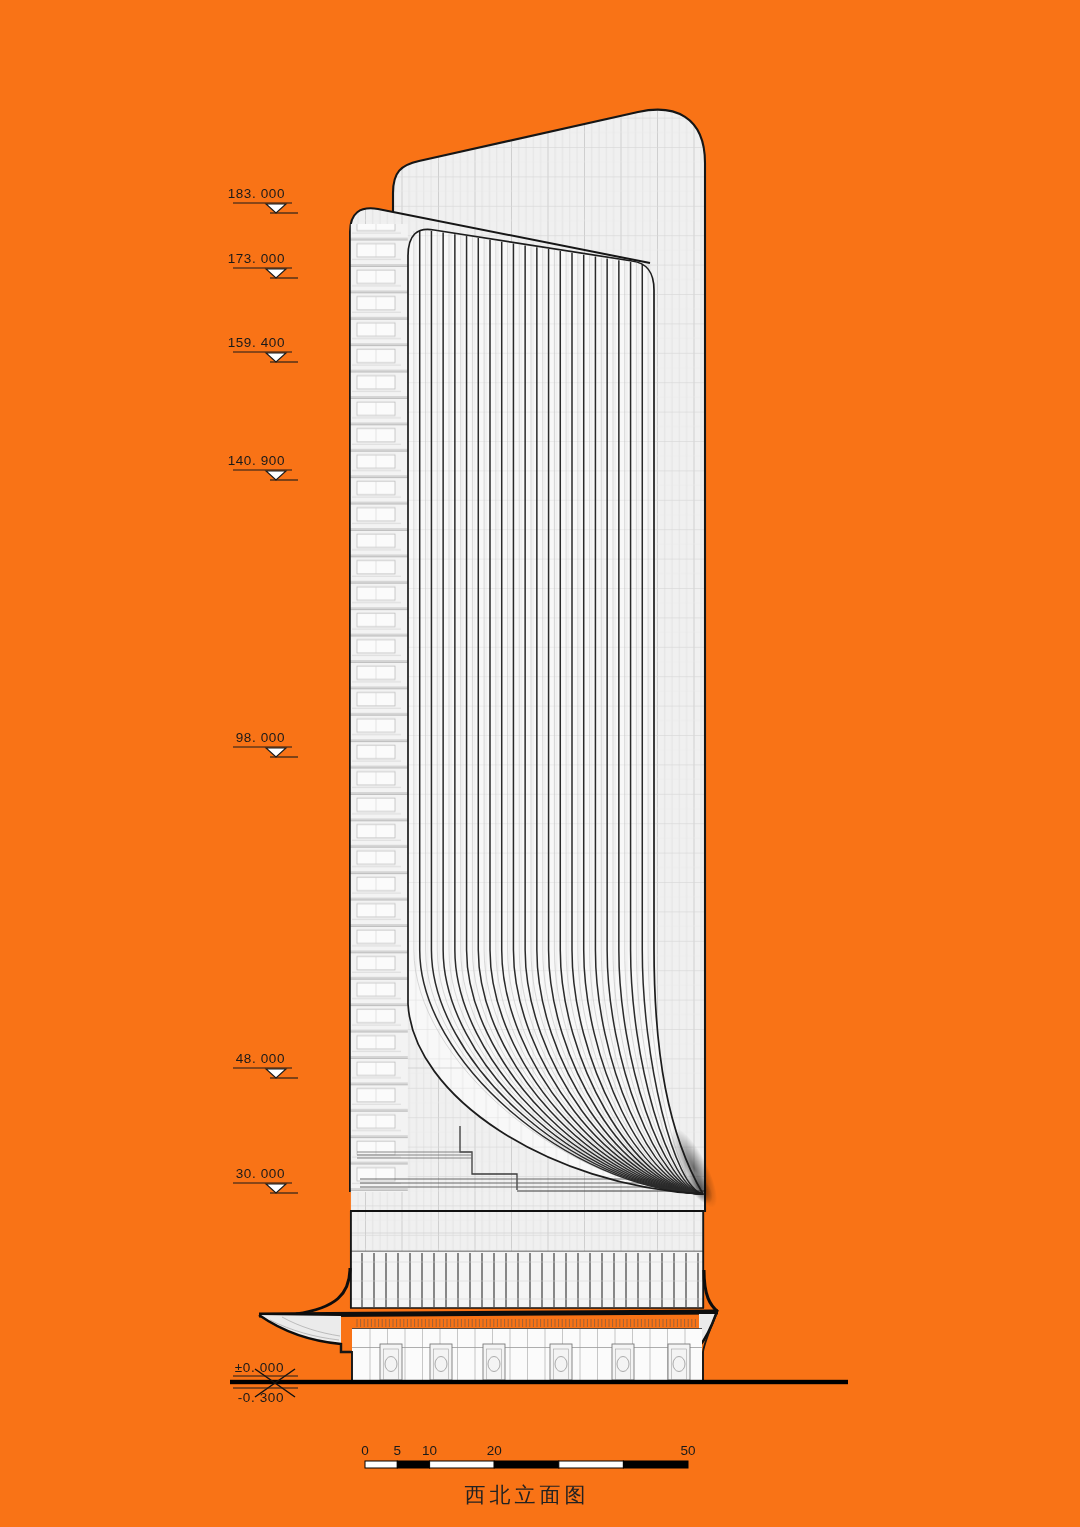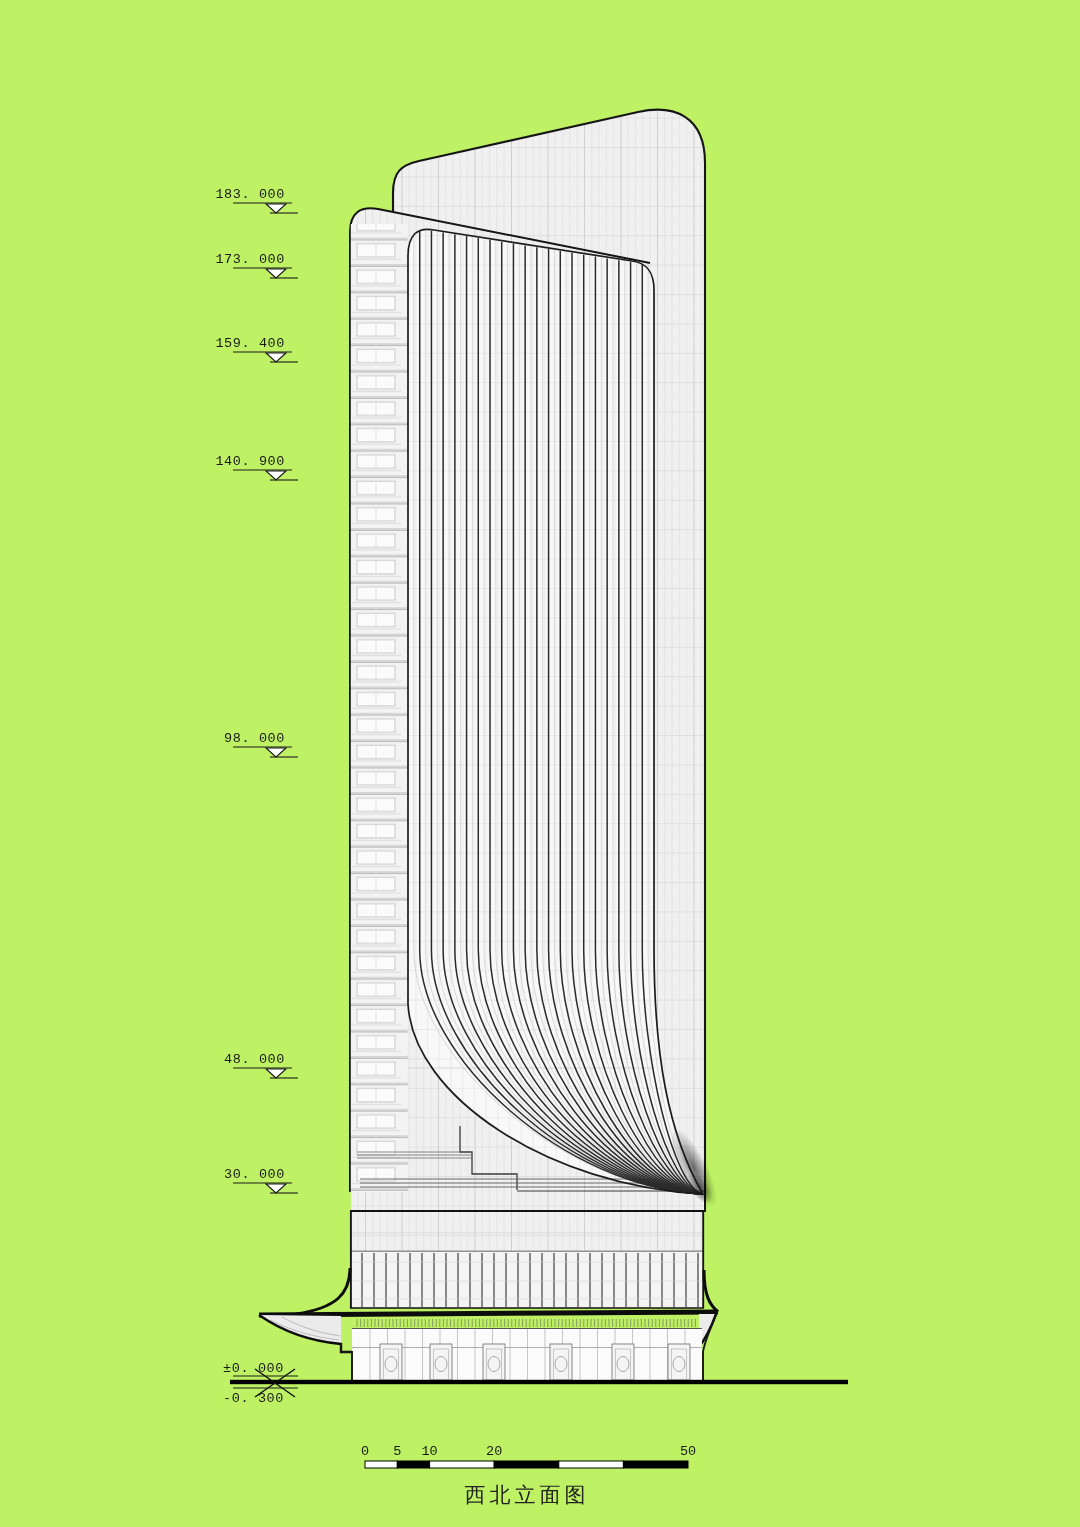--- a/index.html
+++ b/index.html
@@ -1,17 +1,17 @@
 <!DOCTYPE html>
 <html><head>
 <meta charset="utf-8">
 <style>
   html,body{margin:0;padding:0;background:#ffffff;}
-  #canvas{position:relative;width:1080px;height:1527px;background:#bef264;overflow:hidden;
-          font-family:Liberation Mono, monospace;}
+  #canvas{position:relative;width:1080px;height:1527px;background:#f97316;overflow:hidden;
+          font-family:Liberation Sans, sans-serif;}
   svg{position:absolute;left:0;top:0;}
   text{fill:#1a1a1a;}
   .lvl-text{font-size:13.5px;letter-spacing:.6px;}
   .scale-text{font-size:13.5px;}
   .title-text{font-size:21px;letter-spacing:4px;fill:#222;}
 </style>
 </head>
 <body>
 
 <div id="canvas">

